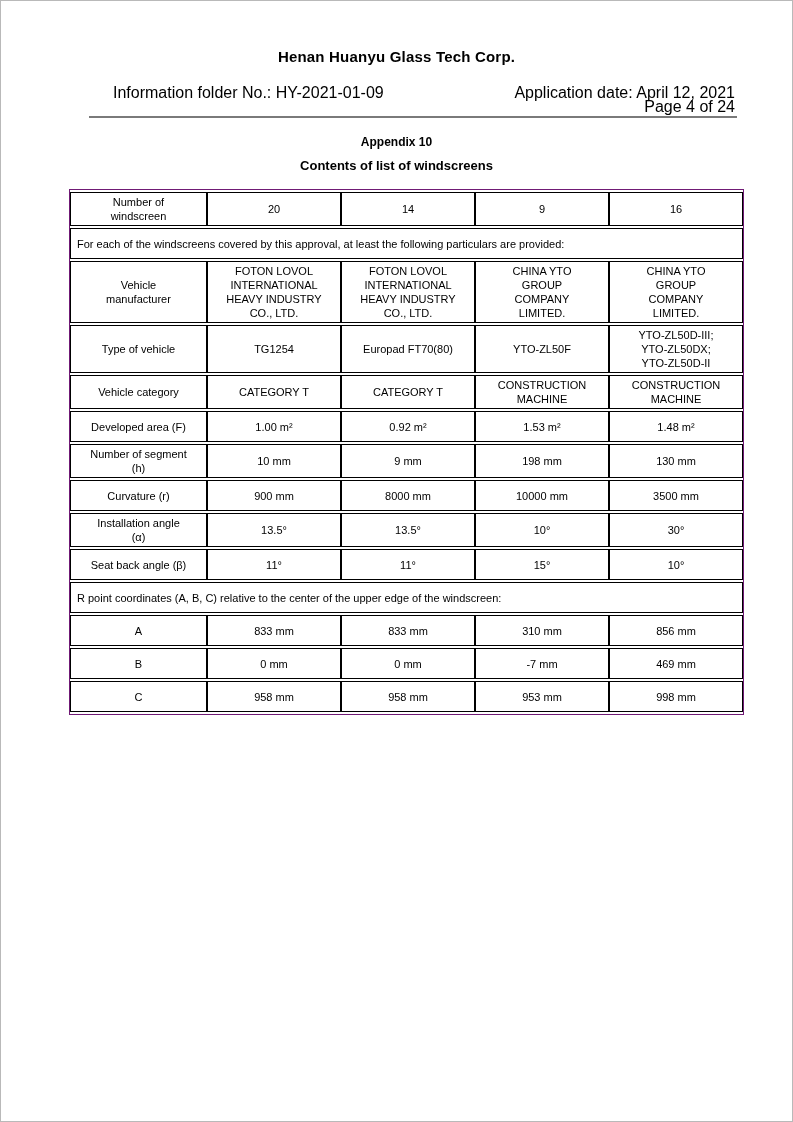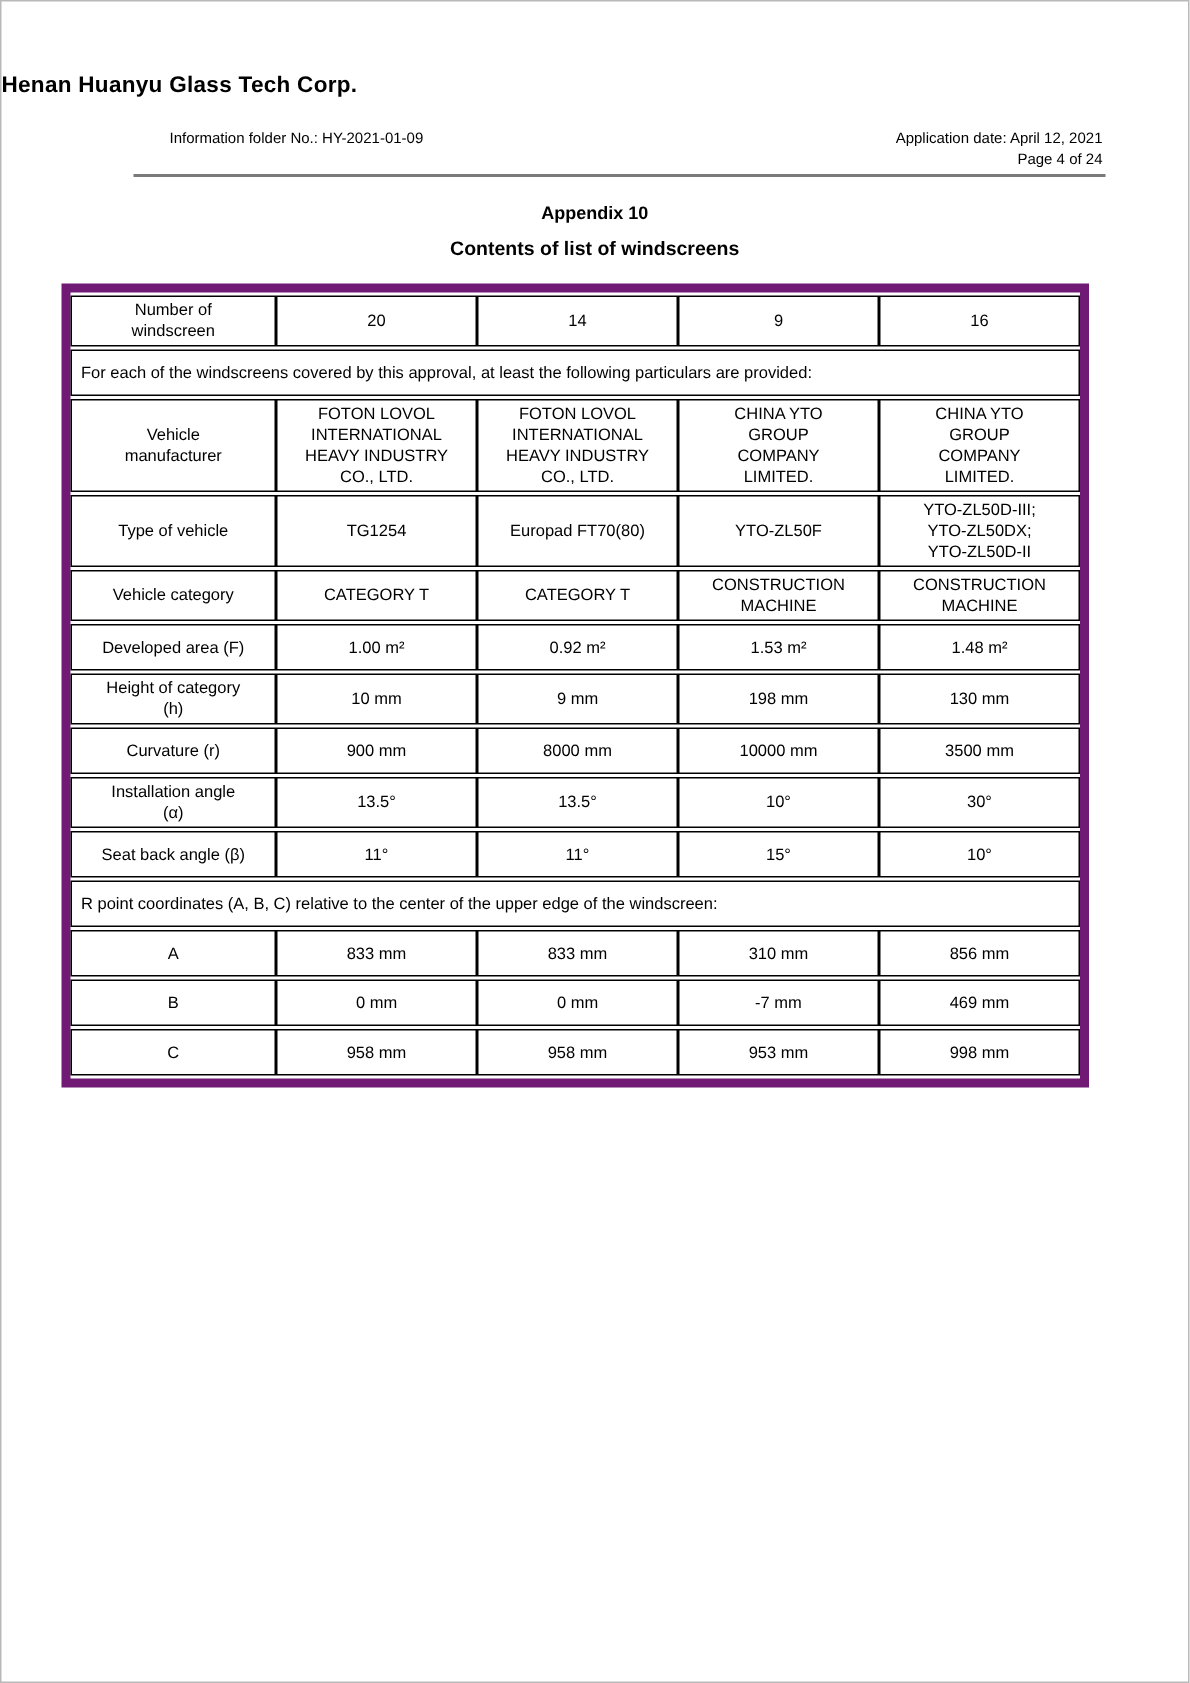--- a/index.html
+++ b/index.html
@@ -7,32 +7,32 @@
   body {
     width: 793px;
     height: 1122px;
     background: #ffffff;
     border: 1px solid #b9b9b9;
     font-family: "Liberation Sans", sans-serif;
     color: #000000;
     overflow: hidden;
   }
   .company-title {
-    text-align: left;
+    text-align: center;
     font-weight: bold;
     font-size: 15px;
     padding-top: 47px;
     letter-spacing: 0.2px;
   }
   .meta-row {
     display: flex;
     justify-content: space-between;
     align-items: flex-start;
     margin: 21px 57px 0 112px;
-    font-size: 10px;
+    font-size: 16px;
     line-height: 14px;
   }
   .meta-right { text-align: right; }
   .header-rule {
     border: none;
     border-top: 2px solid #7a7a7a;
     margin: 2px 55px 0 88px;
     height: 0;
   }
   .appendix-title {
@@ -45,22 +45,22 @@
     text-align: center;
     font-weight: bold;
     font-size: 13px;
     margin-top: 9px;
   }
   table.windscreen-table {
     border-collapse: separate;
     border-spacing: 0 2px;
     table-layout: fixed;
     width: 673px;
-    margin: 16px 0 0 40px;
-    border: 6px solid #701a75;
+    margin: 16px 0 0 68px;
+    border: 1px solid #701a75;
   }
   table.windscreen-table td {
     border: 1px solid #000000;
     font-size: 11px;
     line-height: 14px;
     text-align: center;
     vertical-align: middle;
     padding: 2px 3px;
     white-space: pre-line;
     overflow: hidden;
@@ -150,21 +150,21 @@
 MACHINE</td>
     </tr>
     <tr class="single-row">
       <td>Developed area (F)</td>
       <td>1.00 m²</td>
       <td>0.92 m²</td>
       <td>1.53 m²</td>
       <td>1.48 m²</td>
     </tr>
     <tr>
-      <td>Height of category
+      <td>Number of segment
 (h)</td>
       <td>10 mm</td>
       <td>9 mm</td>
       <td>198 mm</td>
       <td>130 mm</td>
     </tr>
     <tr class="single-row">
       <td>Curvature (r)</td>
       <td>900 mm</td>
       <td>8000 mm</td>

